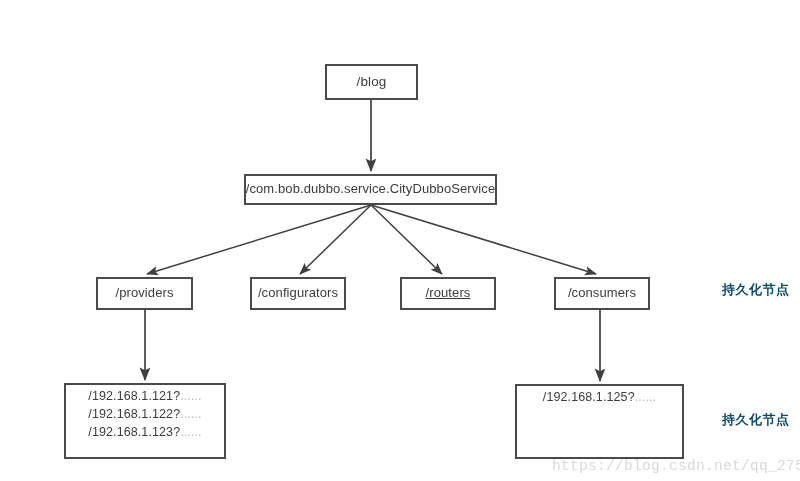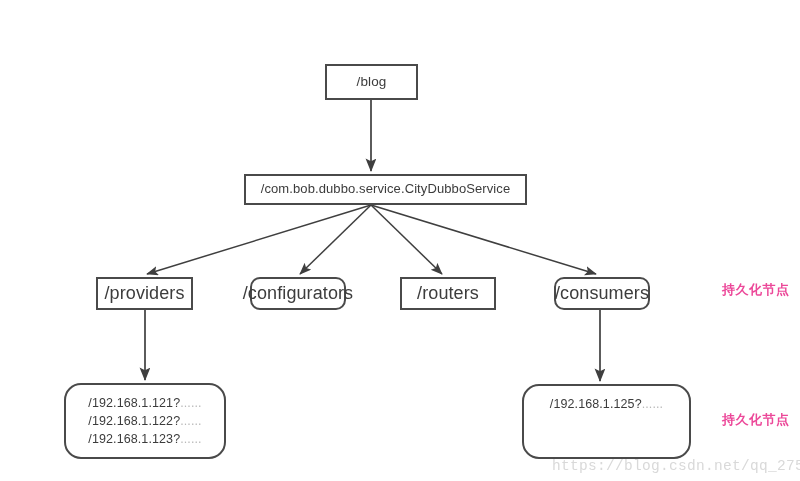--- a/index.html
+++ b/index.html
@@ -29,60 +29,59 @@
     line-height: 1.25;
     letter-spacing: 0.1px;
   }
   .node-dubbo {
     left: 325px;  top: 64px;
     width: 93px;  height: 36px;
     font-size: 13.5px;
   }
   .node-service {
     left: 244px;  top: 174px;
-    width: 283px; height: 31px;
+    width: 253px; height: 31px;
     font-size: 13px;
   }
   .node-mid {
     height: 33px;
-    font-size: 18px;
+    font-size: 13px;
   }
   .node-providers     { left: 96px;  top: 277px; width: 97px; }
-  .node-configurators { left: 250px; top: 277px; width: 96px; padding: 0 4px; border-radius: 10px; }
-  .node-routers       { left: 400px; top: 277px; width: 96px; }
-  .node-consumers     { left: 554px; top: 277px; width: 96px; border-radius: 10px; }
+  .node-configurators { left: 250px; top: 277px; width: 96px; padding: 0 4px; }
+  .node-routers       { left: 400px; top: 277px; width: 96px; text-decoration: underline; }
+  .node-consumers     { left: 554px; top: 277px; width: 96px; }
 
   .node-list {
     align-items: flex-start;
     justify-content: center;
-    padding-top: 9px;
+    padding-top: 2px;
     font-size: 12.5px;
-    border-radius: 17px;
   }
   .node-list-left  { left: 64px;  top: 383px; width: 162px; height: 76px; }
-  .node-list-right { left: 515px; top: 384px; width: 169px; height: 75px; margin-left: 7px; }
+  .node-list-right { left: 515px; top: 384px; width: 169px; height: 75px; }
   .list-inner {
     display: block;
     text-align: left;
     line-height: 1.45;
     white-space: nowrap;
   }
   .list-inner .ellip { color: #b9b9b9; }
 
   
   #edges {
     position: absolute;
     left: 0; top: 0;
     width: 800px; height: 481px;
     pointer-events: none;
   }
   
   .annot {
     position: absolute;
-    color: #ec4899;
+    color: #0c4a6e;
     font-size: 13px;
     font-weight: bold;
     white-space: nowrap;
     letter-spacing: 0.5px;
   }
   .annot-persistent { left: 722px; top: 281px; }
   .annot-ephemeral  { left: 722px; top: 411px; }
 
   
   .watermark {

